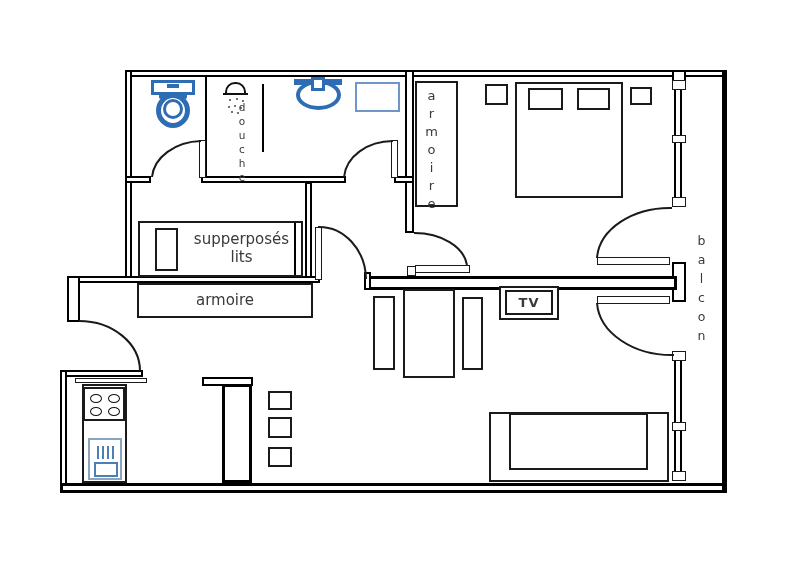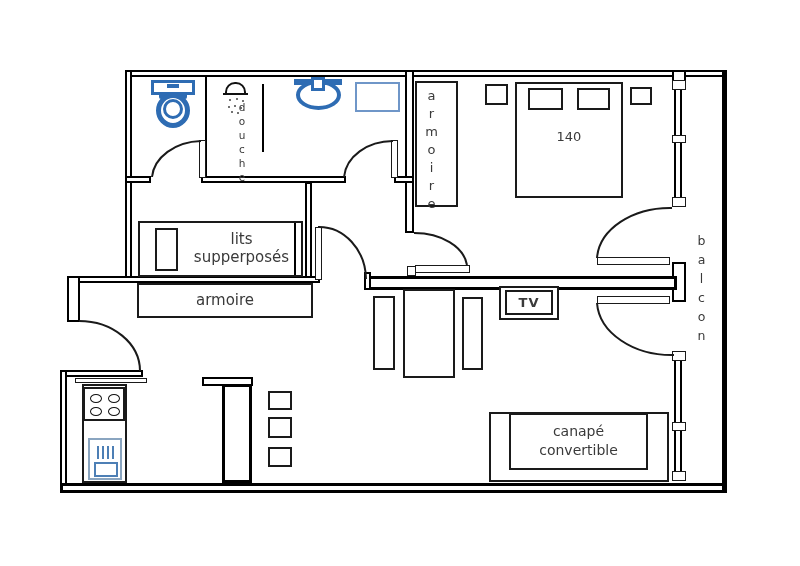--- a/index.html
+++ b/index.html
@@ -108,49 +108,44 @@
     <span class="abs" style="left:4px;top:22px;width:24px;height:15px;border:2px solid #4d7fb5;background:#fff;"></span>
   </div>
   <div class="abs box" style="left:268px;top:391px;width:24px;height:19px;"></div>
   <div class="abs box" style="left:268px;top:417px;width:24px;height:21px;"></div>
   <div class="abs box" style="left:268px;top:447px;width:24px;height:20px;"></div>
 
   <div class="abs box" style="left:138px;top:221px;width:165px;height:56px;"></div>
   <div class="abs solid" style="left:294px;top:223px;width:2px;height:52px;"></div>
   <div class="abs box" style="left:155px;top:228px;width:23px;height:43px;"></div>
   <div class="abs lbl" style="left:180px;top:230px;width:123px;font-size:15px;">
+    <div>supperposés</div>
     <div>lits</div>
-    <div>supperposés</div>
   </div>
   <div class="abs box" style="left:137px;top:283px;width:176px;height:35px;"></div>
   <div class="abs lbl" style="left:137px;top:291px;width:176px;font-size:15px;">armoire</div>
 
   <div class="abs box" style="left:415px;top:81px;width:43px;height:126px;"></div>
   <div class="abs vtext" style="left:424px;top:88px;height:115px;font-size:13px;">armoire</div>
   <div class="abs box" style="left:515px;top:82px;width:108px;height:116px;"></div>
   <div class="abs box" style="left:528px;top:88px;width:35px;height:22px;"></div>
   <div class="abs box" style="left:577px;top:88px;width:33px;height:22px;"></div>
   <div class="abs box" style="left:485px;top:84px;width:23px;height:21px;"></div>
   <div class="abs box" style="left:630px;top:87px;width:22px;height:18px;"></div>
   <div class="abs lbl" style="left:515px;top:127px;width:108px;font-size:13px;line-height:20px;">
-    <div>140</div>
   </div>
 
   <div class="abs box" style="left:373px;top:296px;width:22px;height:74px;"></div>
   <div class="abs box" style="left:403px;top:289px;width:52px;height:89px;"></div>
   <div class="abs box" style="left:462px;top:297px;width:21px;height:73px;"></div>
   <div class="abs box" style="left:499px;top:286px;width:60px;height:34px;"></div>
   <div class="abs box" style="left:505px;top:290px;width:48px;height:25px;"></div>
   <div class="abs lbl" style="left:505px;top:295px;width:48px;font-size:13px;font-weight:600;letter-spacing:1px;">TV</div>
   <div class="abs box" style="left:489px;top:412px;width:180px;height:70px;"></div>
   <div class="abs box" style="left:509px;top:413px;width:139px;height:57px;"></div>
-  <div class="abs lbl" style="left:509px;top:422px;width:139px;font-size:14px;line-height:19px;">
-    <div>canapé</div>
-    <div>convertible</div>
-  </div>
 
   <div class="abs vtext" style="left:236px;top:101px;height:70px;font-size:10.5px;letter-spacing:2px;">douche</div>
   <div class="abs vtext" style="left:694px;top:233px;height:102px;font-size:12.5px;letter-spacing:4px;">balcon</div>
 
   <svg class="overlay" width="800" height="566" viewBox="0 0 800 566">
     <path d="M 79 321 A 61 50 0 0 1 140 371" fill="none" stroke="#1a1a1a" stroke-width="2"></path>
     <path d="M 201 141 A 51 39 0 0 0 152 177" fill="none" stroke="#1a1a1a" stroke-width="2"></path>
     <path d="M 393 141 A 49 39 0 0 0 344 177" fill="none" stroke="#1a1a1a" stroke-width="2"></path>
     <path d="M 318 227 A 47 53 0 0 1 366 279" fill="none" stroke="#1a1a1a" stroke-width="2"></path>
     <path d="M 414 233 A 53 36 0 0 1 467 265" fill="none" stroke="#1a1a1a" stroke-width="2"></path>

